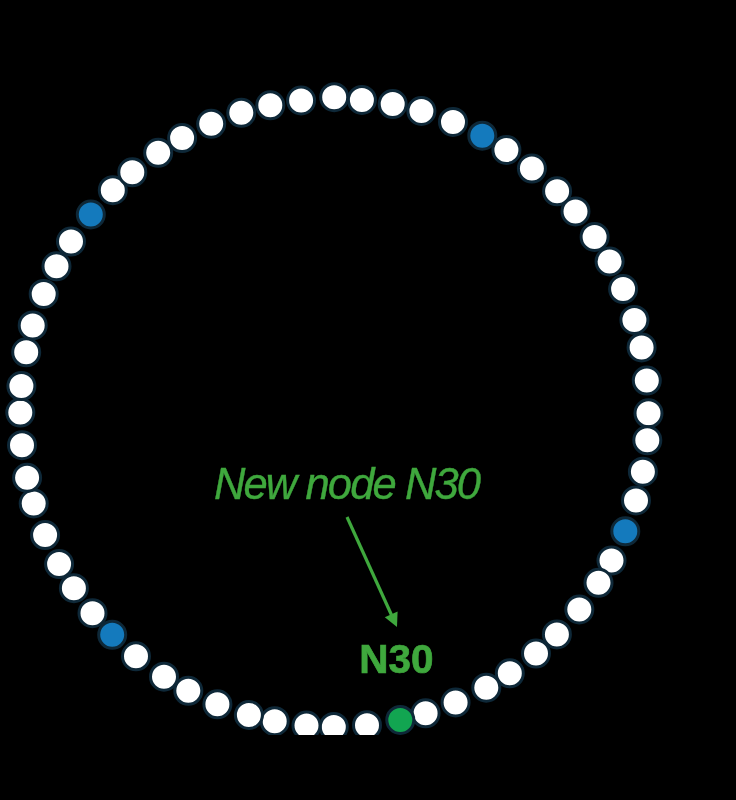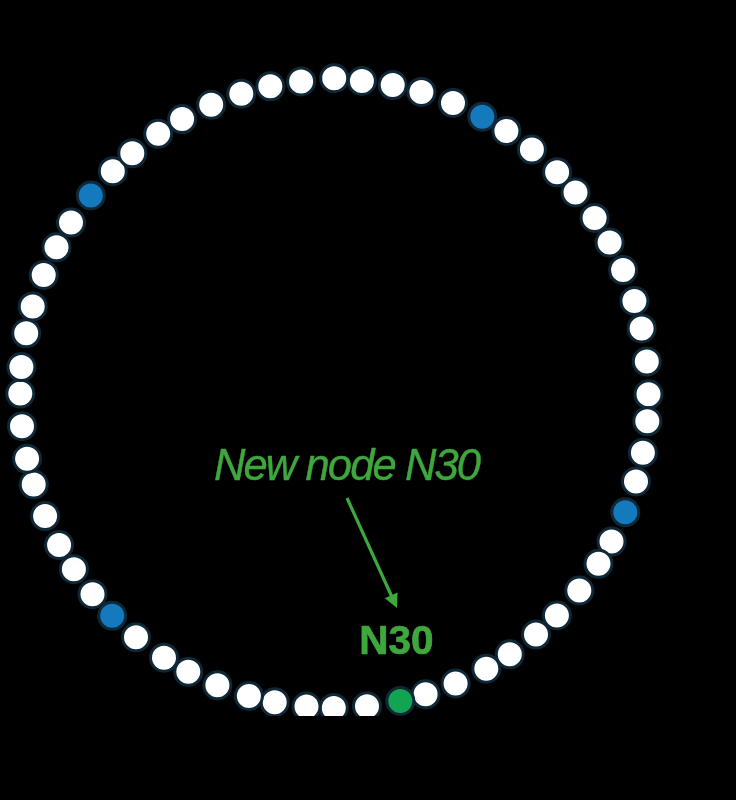--- a/index.html
+++ b/index.html
@@ -1,15 +1,15 @@
 <!DOCTYPE html>
 <html><head><meta charset="utf-8">
 <style>
 html,body{margin:0;padding:0;background:#000;}
-#page{position:relative;width:736px;height:716px;background:#000;overflow:hidden;}
+#page{position:relative;width:736px;height:716px;background:#000;overflow:hidden;margin-top:19px;}
 circle{fill:#ffffff;stroke:#0e2838;stroke-width:3;}
 circle.b{fill:#147abd;}
 circle.g{fill:#12a551;}
 .t1{font-family:"Liberation Sans",sans-serif;font-style:italic;font-size:43.5px;fill:#3fa83d;stroke:#3fa83d;stroke-width:0.4;}
 .t2{font-family:"Liberation Sans",sans-serif;font-weight:bold;font-size:40.5px;fill:#3fa83d;stroke:#3fa83d;stroke-width:0.7;}
 </style></head>
 <body>
 <div id="page">
 <svg width="736" height="800" viewBox="0 0 736 800" xmlns="http://www.w3.org/2000/svg">
 <circle cx="270.3" cy="86.3" r="13.5"></circle>

